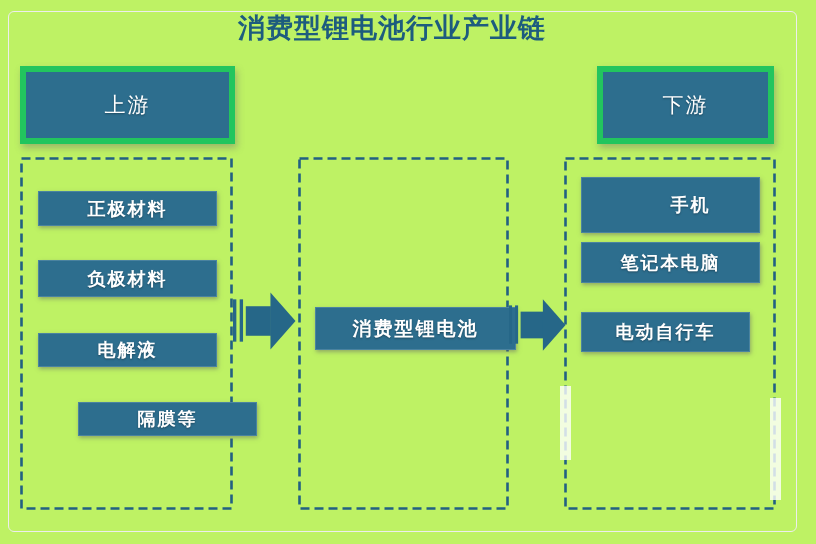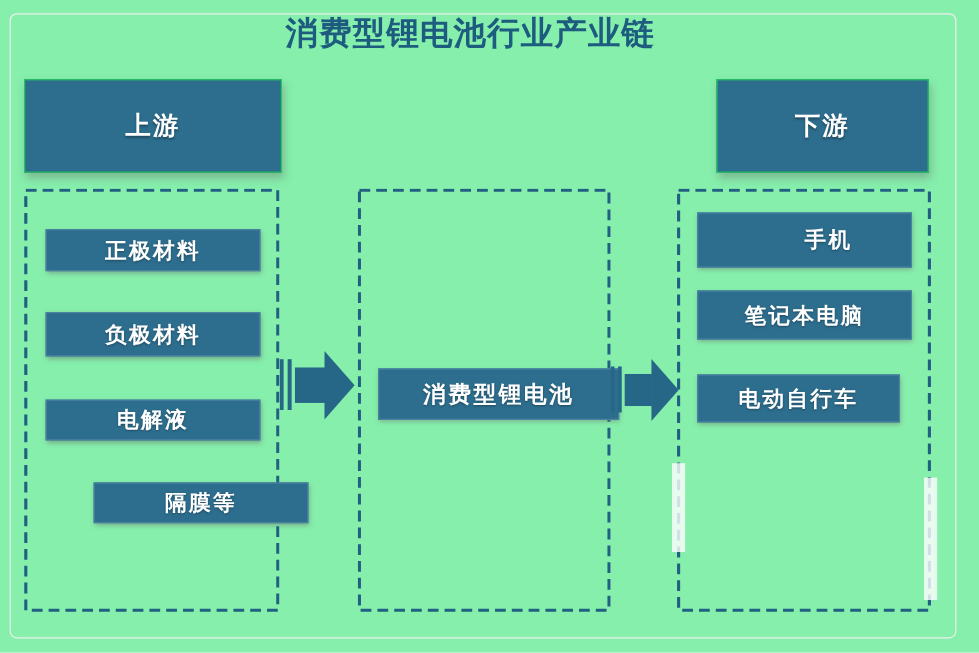--- a/index.html
+++ b/index.html
@@ -1,32 +1,32 @@
 <!DOCTYPE html>
 <html><head>
 <meta charset="utf-8">
 <style>
   html,body{margin:0;padding:0;background:#ffffff;}
   .canvas{
-    position:relative;width:816px;height:544px;background:#86efac;overflow:hidden;
+    position:relative;width:816px;height:544px;background:#bef264;overflow:hidden;
     font-family:"Liberation Serif","DejaVu Serif",serif;
   }
   .frame{
     position:absolute;left:8px;top:11px;width:787px;height:519px;
     border:1px solid #ededed;border-radius:6px;
   }
   .title{
     position:absolute;left:0;top:9px;width:784px;height:38px;line-height:38px;
     text-align:center;font-size:27px;font-weight:700;color:#1d5c7e;letter-spacing:1px;
   }
   .hdr{
-    position:absolute;height:78px;background:#2d6e8e;border:1px solid #22c55e;
+    position:absolute;height:78px;background:#2d6e8e;border:6px solid #22c55e;
     box-shadow:2px 4px 7px rgba(110,110,110,.45);
     display:flex;align-items:center;justify-content:center;
-    color:#ffffff;font-size:21px;font-weight:700;letter-spacing:2px;
+    color:#ffffff;font-size:21px;font-weight:400;letter-spacing:2px;
     text-shadow:0 1px 2px rgba(0,0,0,.35);box-sizing:border-box;
   }
   .hdr-up{left:20px;top:66px;width:215px;}
   .hdr-mid{left:301px;top:66px;width:211px;}
   .hdr-down{left:597px;top:66px;width:177px;justify-content:center;}
   .region{position:absolute;top:157px;height:353px;}
   .region svg{position:absolute;left:0;top:0;}
   .reg-up{left:20px;width:213px;}
   .reg-mid{left:298px;width:211px;}
   .reg-down{left:564px;width:212px;}
@@ -72,21 +72,21 @@
     </svg>
   </div>
 
   <div class="item" style="left:38px;top:191px;width:179px;height:35px;">正极材料</div>
   <div class="item" style="left:38px;top:260px;width:179px;height:37px;">负极材料</div>
   <div class="item" style="left:38px;top:333px;width:179px;height:34px;">电解液</div>
   <div class="item" style="left:38px;top:402px;width:179px;height:34px;margin-left:40px;">隔膜等</div>
 
   <div class="item" style="left:315px;top:307px;width:201px;height:43px;font-size:19px;">消费型锂电池</div>
 
-  <div class="item" style="left:581px;top:177px;width:179px;height:46px;padding-left:40px;">手机</div>
+  <div class="item" style="left:581px;top:177px;width:179px;height:56px;padding-left:40px;">手机</div>
   <div class="item" style="left:581px;top:242px;width:179px;height:41px;">笔记本电脑</div>
   <div class="item" style="left:581px;top:312px;width:169px;height:40px;text-align:right;">电动自行车</div>
 
   <svg class="arrow" style="left:233px;top:291px;" width="63" height="60" viewBox="0 0 64 60">
     <g fill="#266788">
       <rect x="0" y="8" width="3.4" height="43"></rect>
       <rect x="6.8" y="8" width="3.4" height="43"></rect>
       <rect x="13" y="15" width="25.5" height="30"></rect>
       <polygon points="38,1 38,59 63.5,30"></polygon>
     </g>

